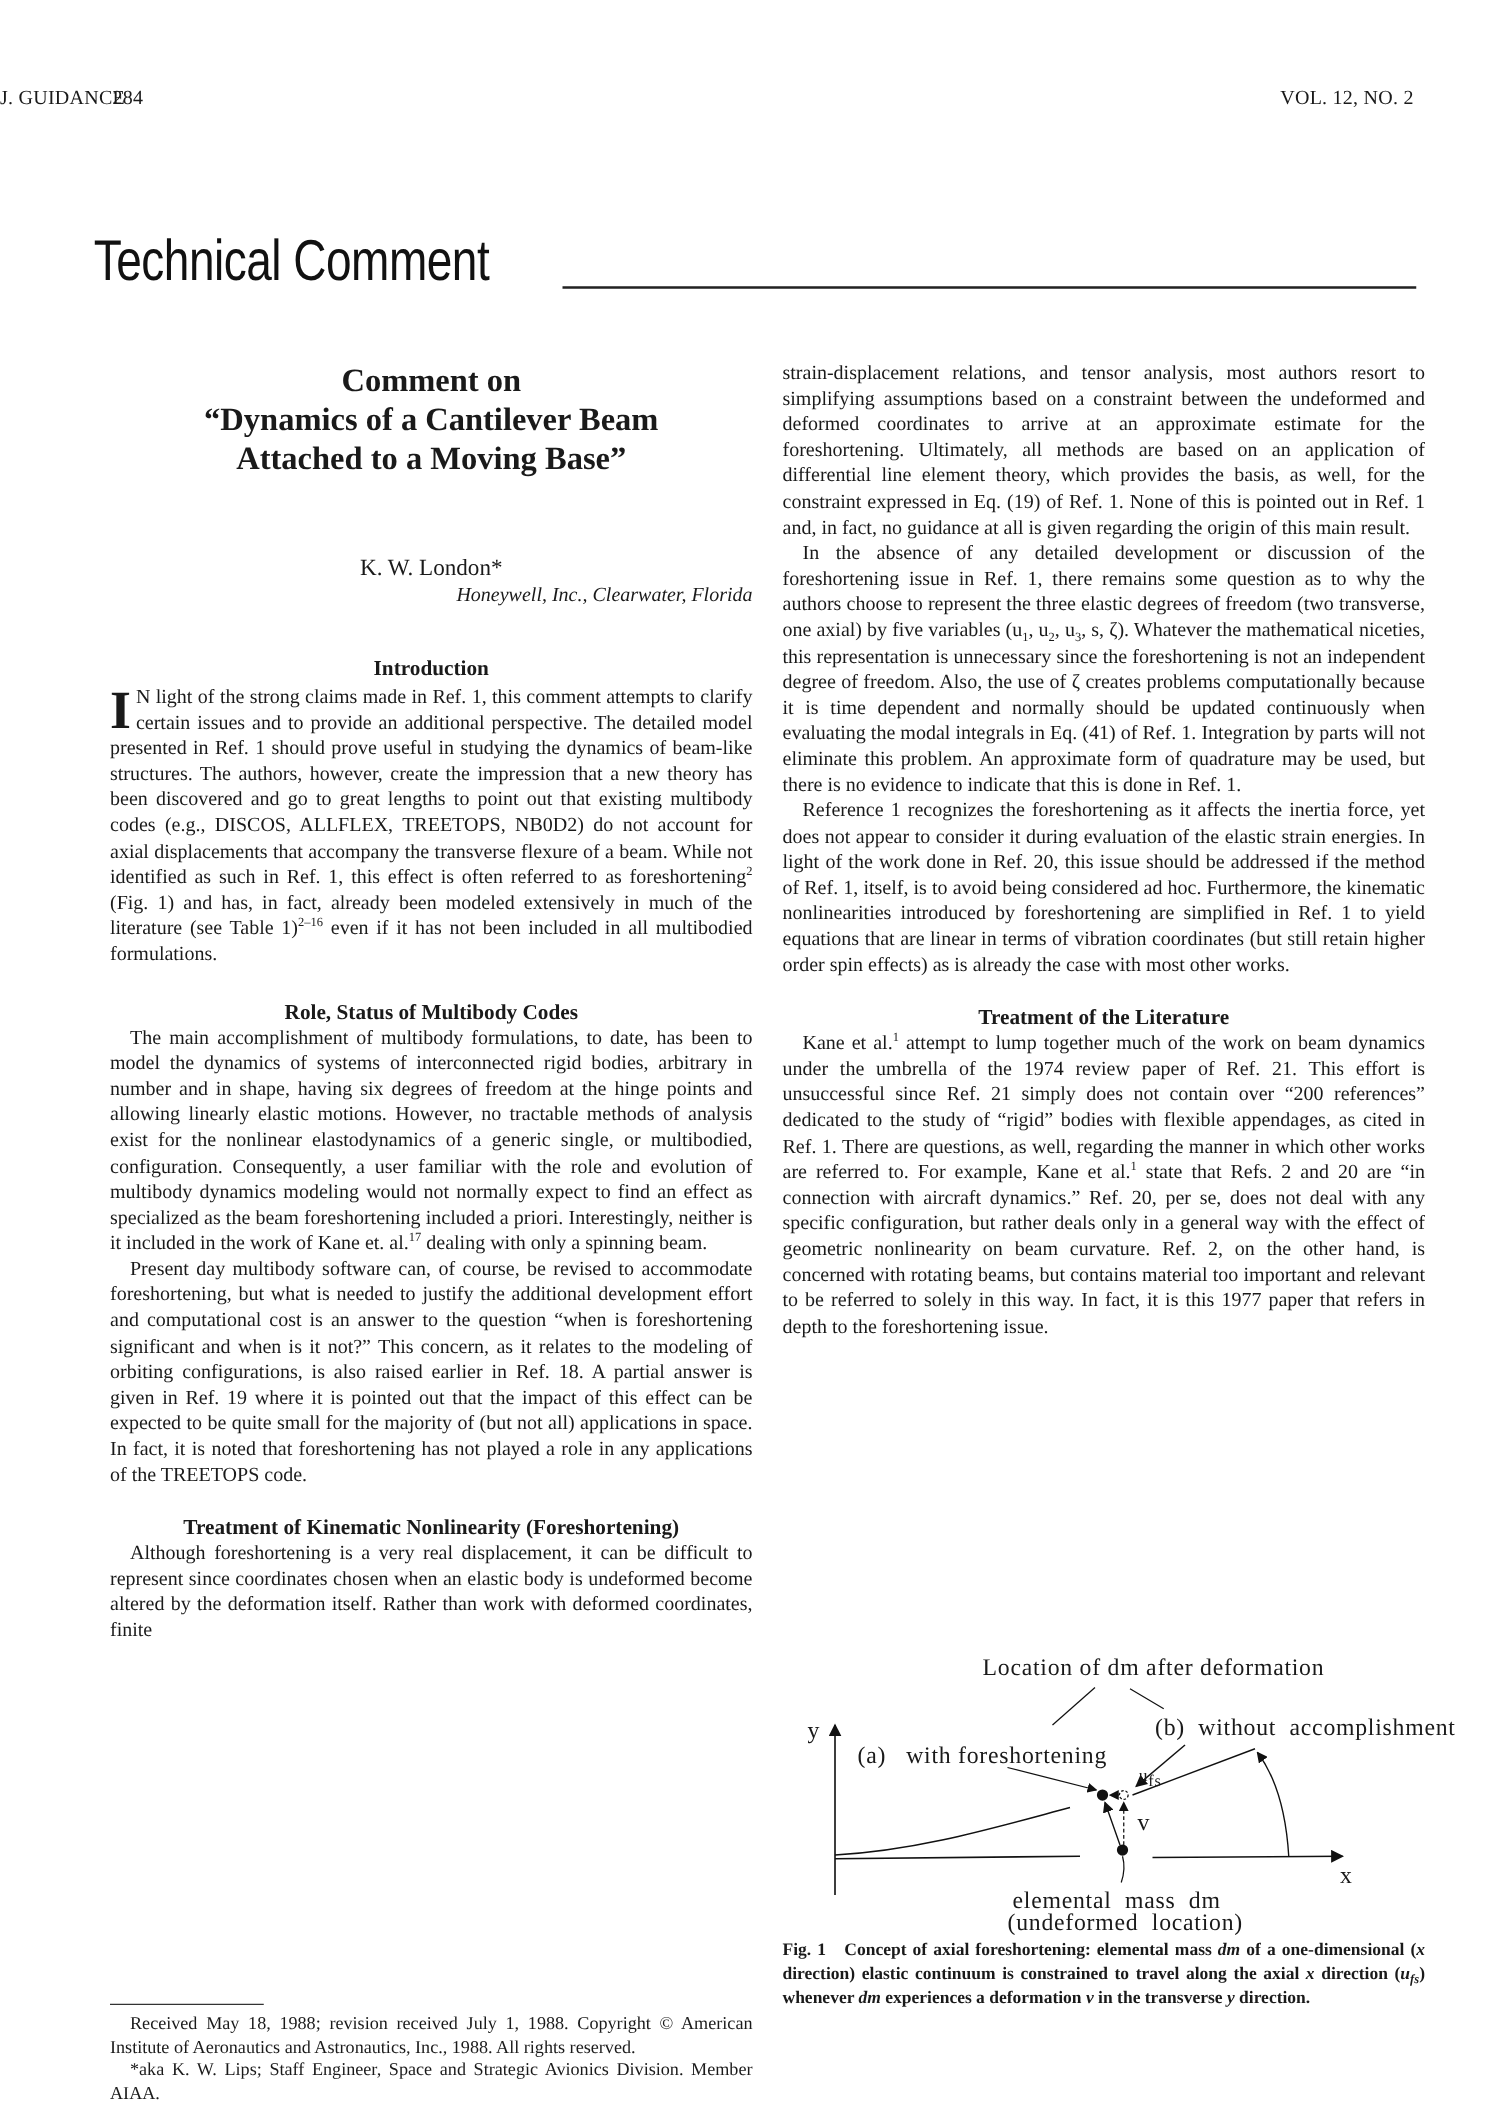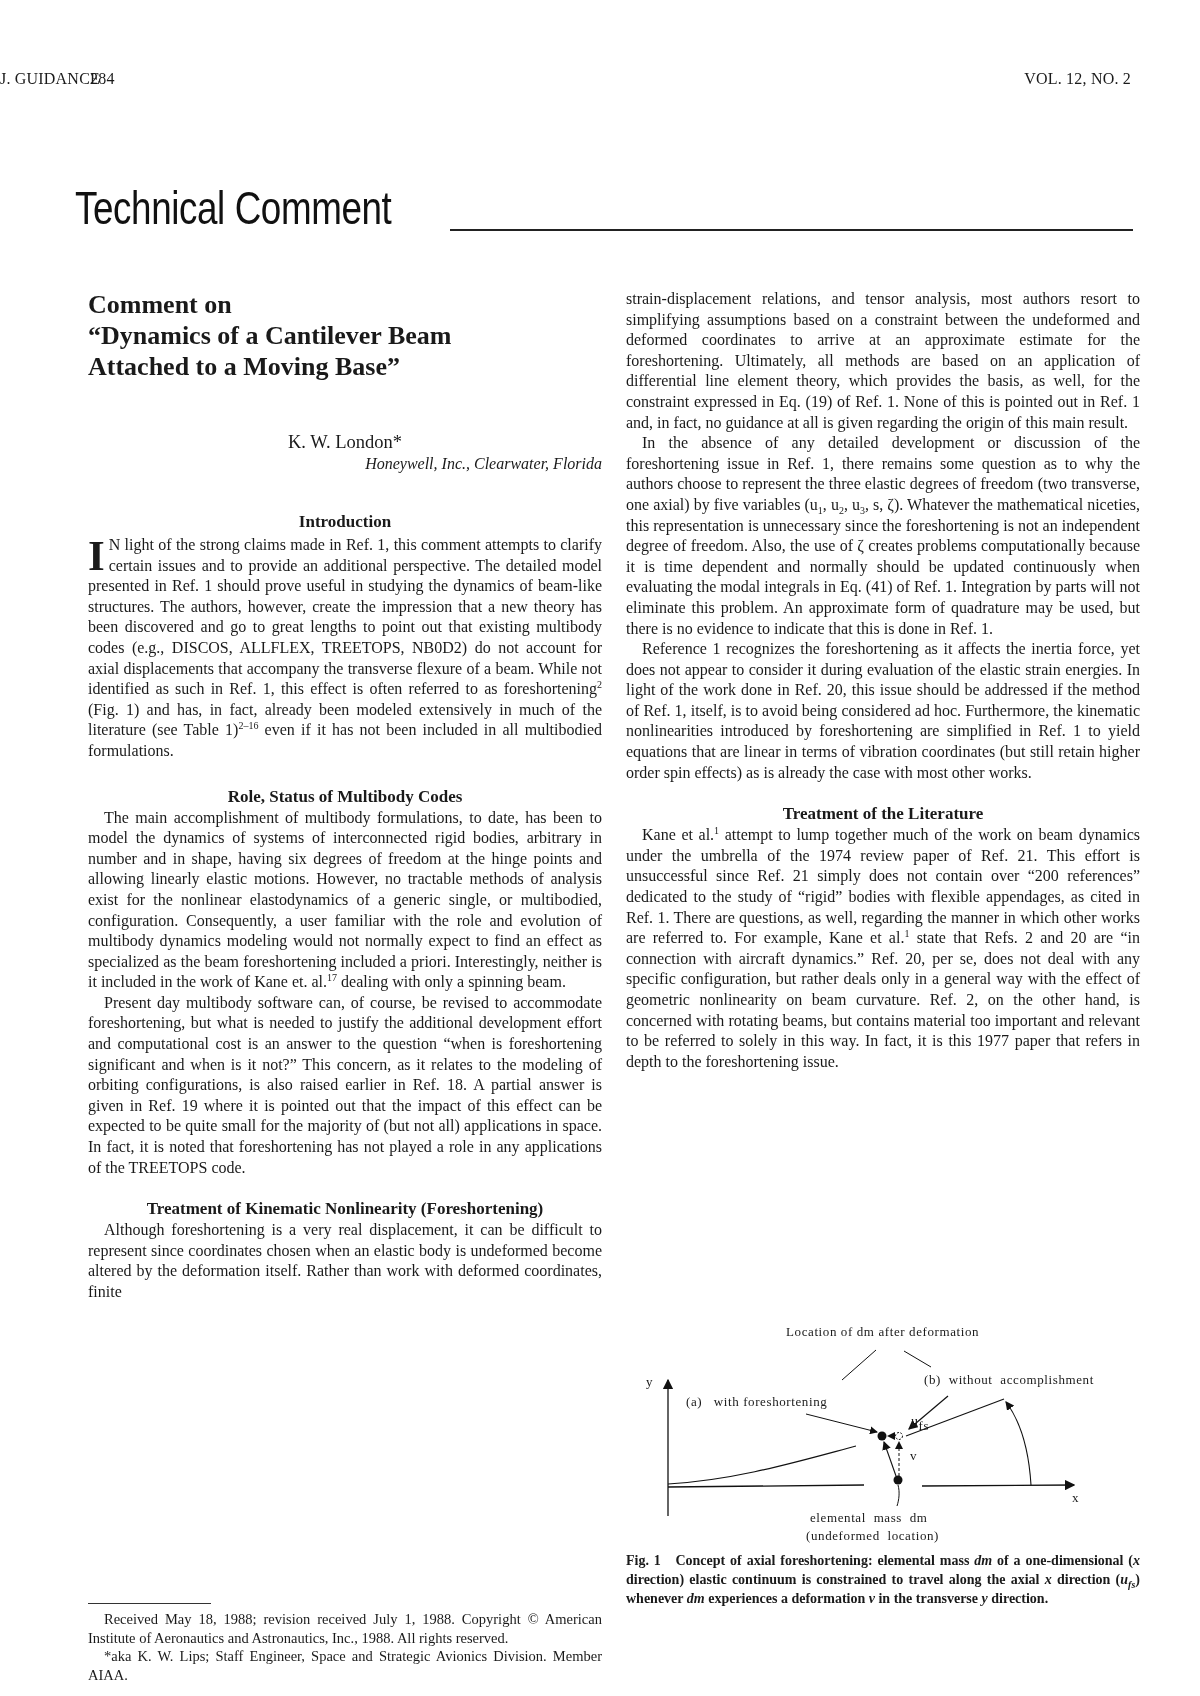--- a/index.html
+++ b/index.html
@@ -12,37 +12,37 @@
 
   #section-banner { position:absolute; left:75px; top:180px; width:1058px; height:56px; }
   #section-title { position:absolute; left:0; top:0; font-family:"Liberation Sans","DejaVu Sans",sans-serif;
        font-size:46px; line-height:56px; transform:scaleX(0.8); transform-origin:left center; letter-spacing:-0.5px; color:#111; }
   #section-rule { position:absolute; left:375px; right:0; top:49px; height:2px; background:#222; }
 
   .col { position:absolute; width:514px; font-size:16px; line-height:20.6px; text-align:justify; }
   #col-left { left:88px; top:289px; }
   #col-right { left:626px; top:289px; }
 
-  .title { font-weight:bold; font-size:26px; line-height:31px; margin:0; }
-  .author { text-align:center; font-size:18.5px; line-height:22px; margin-top:49px; }
+  .title { text-align:center; font-weight:bold; font-size:26px; line-height:31px; margin:0; }
+  .author { text-align:center; font-size:18.5px; line-height:22px; margin-top:62px; }
   .affil { text-align:right; font-style:italic; font-size:16px; line-height:22px; }
   h2.sec { text-align:center; font-weight:bold; font-size:17px; margin:0; line-height:22px; }
   p { margin:0; }
   p.ind { text-indent:16px; }
   .dropcap { float:left; font-size:43px; line-height:36px; font-weight:bold; margin:3px 4px 0 0; }
   sup { font-size:10px; line-height:0; vertical-align:6px; }
   sub { font-size:10px; line-height:0; }
 
   #footnotes { position:absolute; left:88px; top:1557px; width:514px; font-size:14.5px; line-height:18.5px; text-align:justify;margin-top:46px; }
   #fn-rule { width:123px; height:1px; background:#333; margin-bottom:6px; }
   .fn { text-indent:16px; }
 
   #figure { position:absolute; left:626px; top:1322px; width:514px; height:228px; }
   #figure svg { position:absolute; left:0; top:0; }
-  .fig-label { position:absolute; font-size:13px; letter-spacing:0.6px; white-space:nowrap; }
+  .fig-label { position:absolute; font-size:19px; letter-spacing:0.6px; white-space:nowrap; }
   #caption { position:absolute; left:626px; top:1551px; width:514px; font-size:14px; line-height:19px; font-weight:bold; text-align:justify; }
   #caption em { font-style:italic; }
 </style>
 </head>
 <body>
 
 <div class="runhead" id="rh-page">284</div>
 <div class="runhead" id="rh-journal">J. GUIDANCE</div>
 <div class="runhead" id="rh-vol">VOL. 12, NO. 2</div>
 

